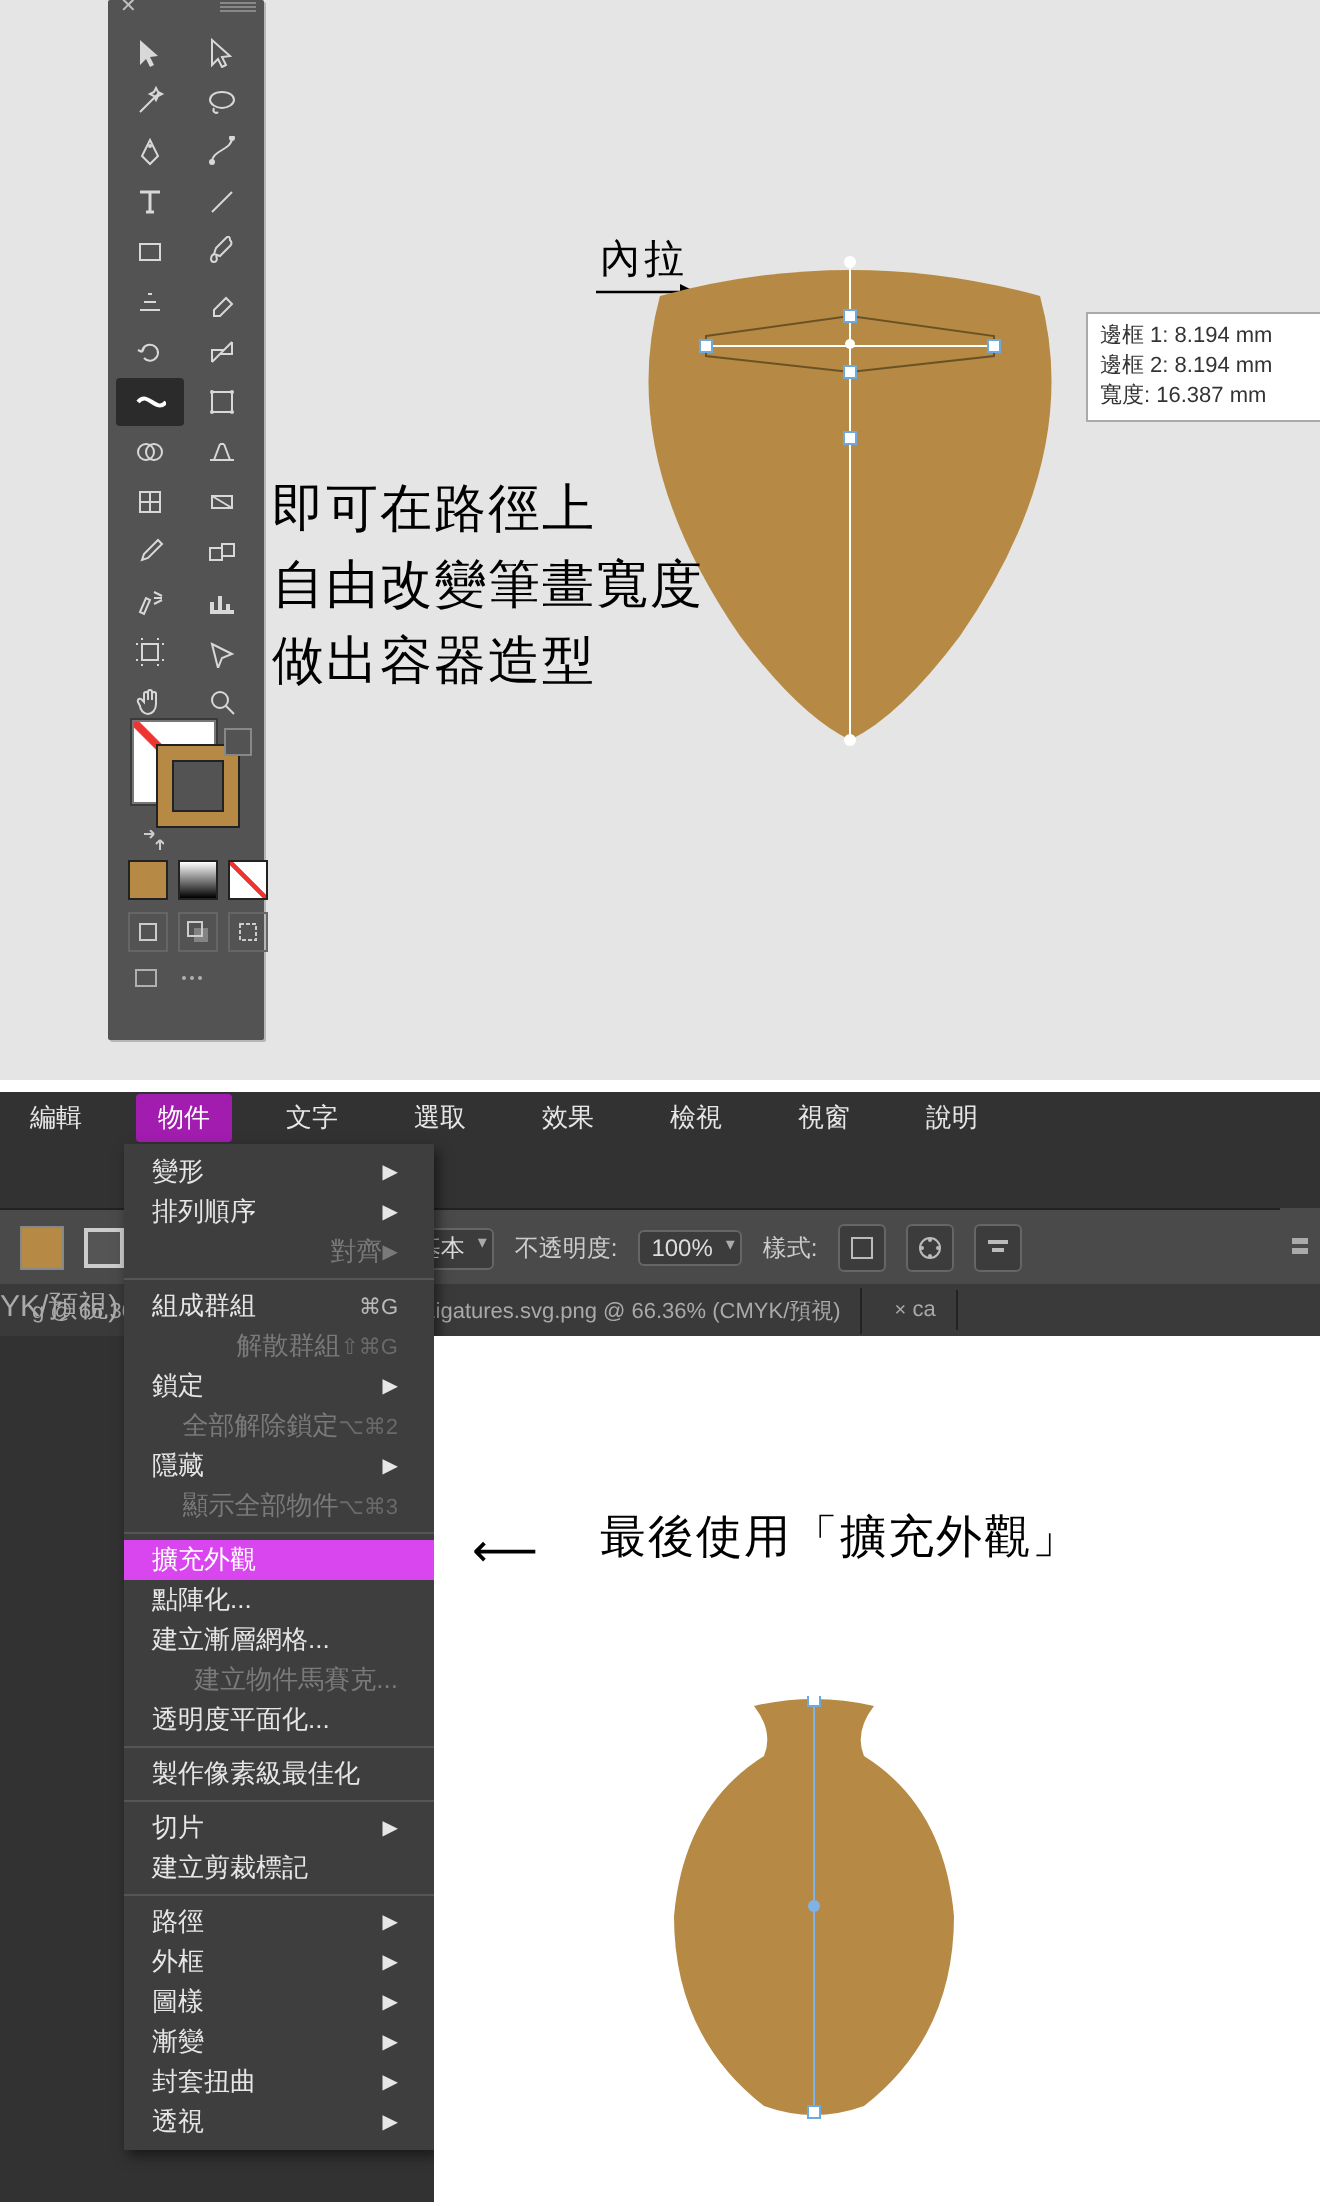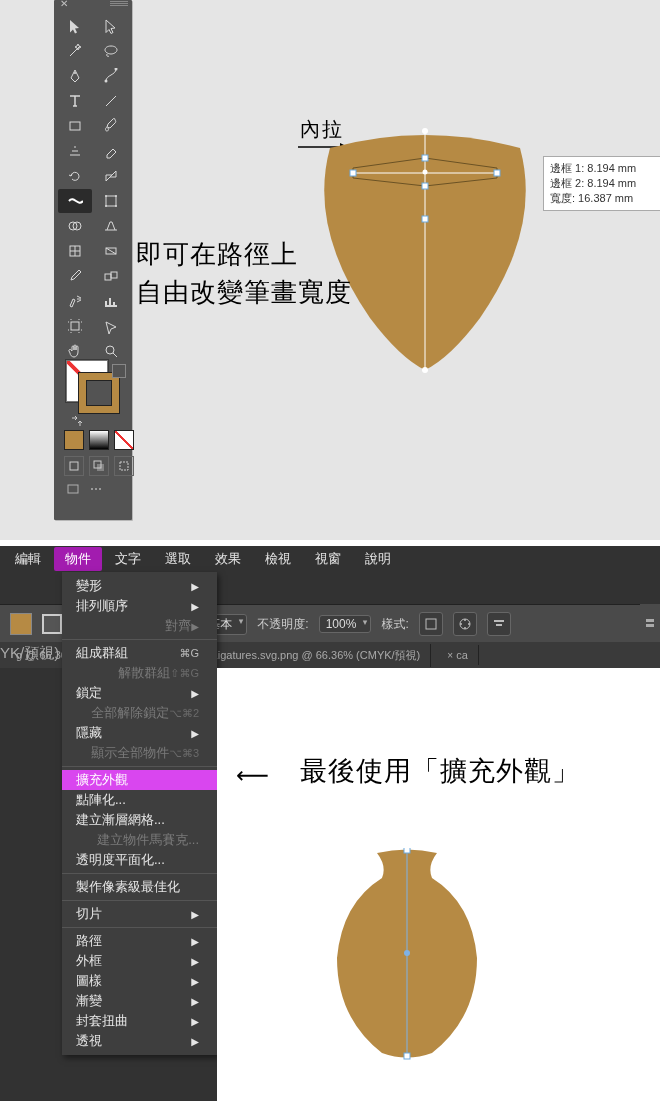--- a/index.html
+++ b/index.html
@@ -44,21 +44,21 @@
   .gold1 line{stroke:#fff;stroke-width:1;}
   .gold1 circle{fill:#fff;}
   .gold1 rect{fill:#fff;stroke:#6ba9df;stroke-width:1;}
   .arrow1{position:absolute;left:298px;top:139px;width:50px;height:12px;}
   .arrow1 svg{width:50px;height:12px;}
   .label-nei{position:absolute;left:300px;top:116px;font-size:20px;letter-spacing:2px;}
   .info-box{position:absolute;left:543px;top:156px;width:112px;padding:4px 6px;background:#fff;border:1px solid #aaa;font-size:11px;line-height:15px;color:#333;}
   .big-text{position:absolute;left:136px;top:235px;font-size:26px;line-height:38px;letter-spacing:1px;}
   
   .panel2{position:relative;width:660px;height:555px;background:#323232;overflow:hidden;color:#e6e6e6;font-size:13px;}
-  .menubar{position:absolute;left:0;top:0;right:0;height:26px;background:#323232;display:flex;align-items:center;padding:0 4px;gap:2px;}
+  .menubar{position:absolute;left:0;top:0;right:0;height:26px;background:#323232;display:flex;align-items:center;padding:0 4px;gap:16px;}
   .menubar .menuitem{padding:3px 11px;border-radius:2px;}
   .menubar .menuitem.active{background:#a21caf;color:#fff;}
   
   .objmenu{position:absolute;left:62px;top:26px;width:155px;background:#3e3e3e;box-shadow:2px 3px 6px rgba(0,0,0,.5);padding:4px 0;}
   .objmenu .mi{display:flex;align-items:center;justify-content:space-between;height:20px;padding:0 18px 0 14px;color:#e6e6e6;}
   .objmenu .mi.dis{color:#7a7a7a;justify-content:flex-end;}
   .objmenu .mi.hov{background:#d946ef;color:#fff;}
   .objmenu .mi .arrow{font-size:10px;color:inherit;}
   .objmenu .mi .sc{font-size:11px;color:#bbb;}
   .objmenu .mi.dis .sc{color:#6a6a6a;}
@@ -82,21 +82,21 @@
   .tabs .x{margin-left:6px;font-size:10px;}
   .previewtxt{position:absolute;left:0;top:98px;font-size:15px;color:#aaa;}
   
   .canvas2{position:absolute;left:217px;top:122px;right:0;bottom:0;background:#fff;}
   .vase{position:absolute;left:105px;top:180px;width:170px;height:220px;}
   .vase path{fill:#b68a44;}
   .vase line{stroke:#7fb2e6;stroke-width:1;}
   .vase rect{fill:#fff;stroke:#6ba9df;stroke-width:1;}
   .vase circle{fill:#7fb2e6;}
   .arrow2{position:absolute;left:236px;top:216px;color:#000;font-size:23px;}
-  .exp-text{position:absolute;left:300px;top:207px;font-size:27px;color:#000;letter-spacing:1px;}
+  .exp-text{position:absolute;left:300px;top:207px;font-size:23px;color:#000;letter-spacing:1px;}
   .side-panel-knob{position:absolute;right:0;top:58px;width:20px;height:38px;background:#4a4a4a;display:flex;flex-direction:column;align-items:center;justify-content:center;gap:3px;}
   .side-panel-knob svg{width:12px;height:12px;color:#aaa;}
 </style>
 </head>
 <body>
 
 <div class="page">
 
   <div class="panel1">
 
@@ -338,20 +338,21 @@
 
     <div class="info-box">
       <div>邊框 1: 8.194 mm</div>
       <div>邊框 2: 8.194 mm</div>
       <div>寬度:  16.387 mm</div>
     </div>
 
     <div class="big-text">
       <div>即可在路徑上</div>
       <div>自由改變筆畫寬度</div>
+      <div>做出容器造型</div>
     </div>
   </div>
 
   <div class="panel2">
 
     <div class="menubar" id="menubar">
         <div class="menuitem">編輯</div>
         <div class="menuitem active">物件</div>
         <div class="menuitem">文字</div>
         <div class="menuitem">選取</div>
@@ -463,20 +464,23 @@
         </div>
         <hr>
         <div class="mi">
           <span>製作像素級最佳化</span>
         </div>
         <hr>
         <div class="mi">
           <span>切片</span>
           <span class="arrow">▶</span>
         </div>
+        <div class="mi">
+          <span>建立剪裁標記</span>
+        </div>
         <hr>
         <div class="mi">
           <span>路徑</span>
           <span class="arrow">▶</span>
         </div>
         <div class="mi">
           <span>外框</span>
           <span class="arrow">▶</span>
         </div>
         <div class="mi">

